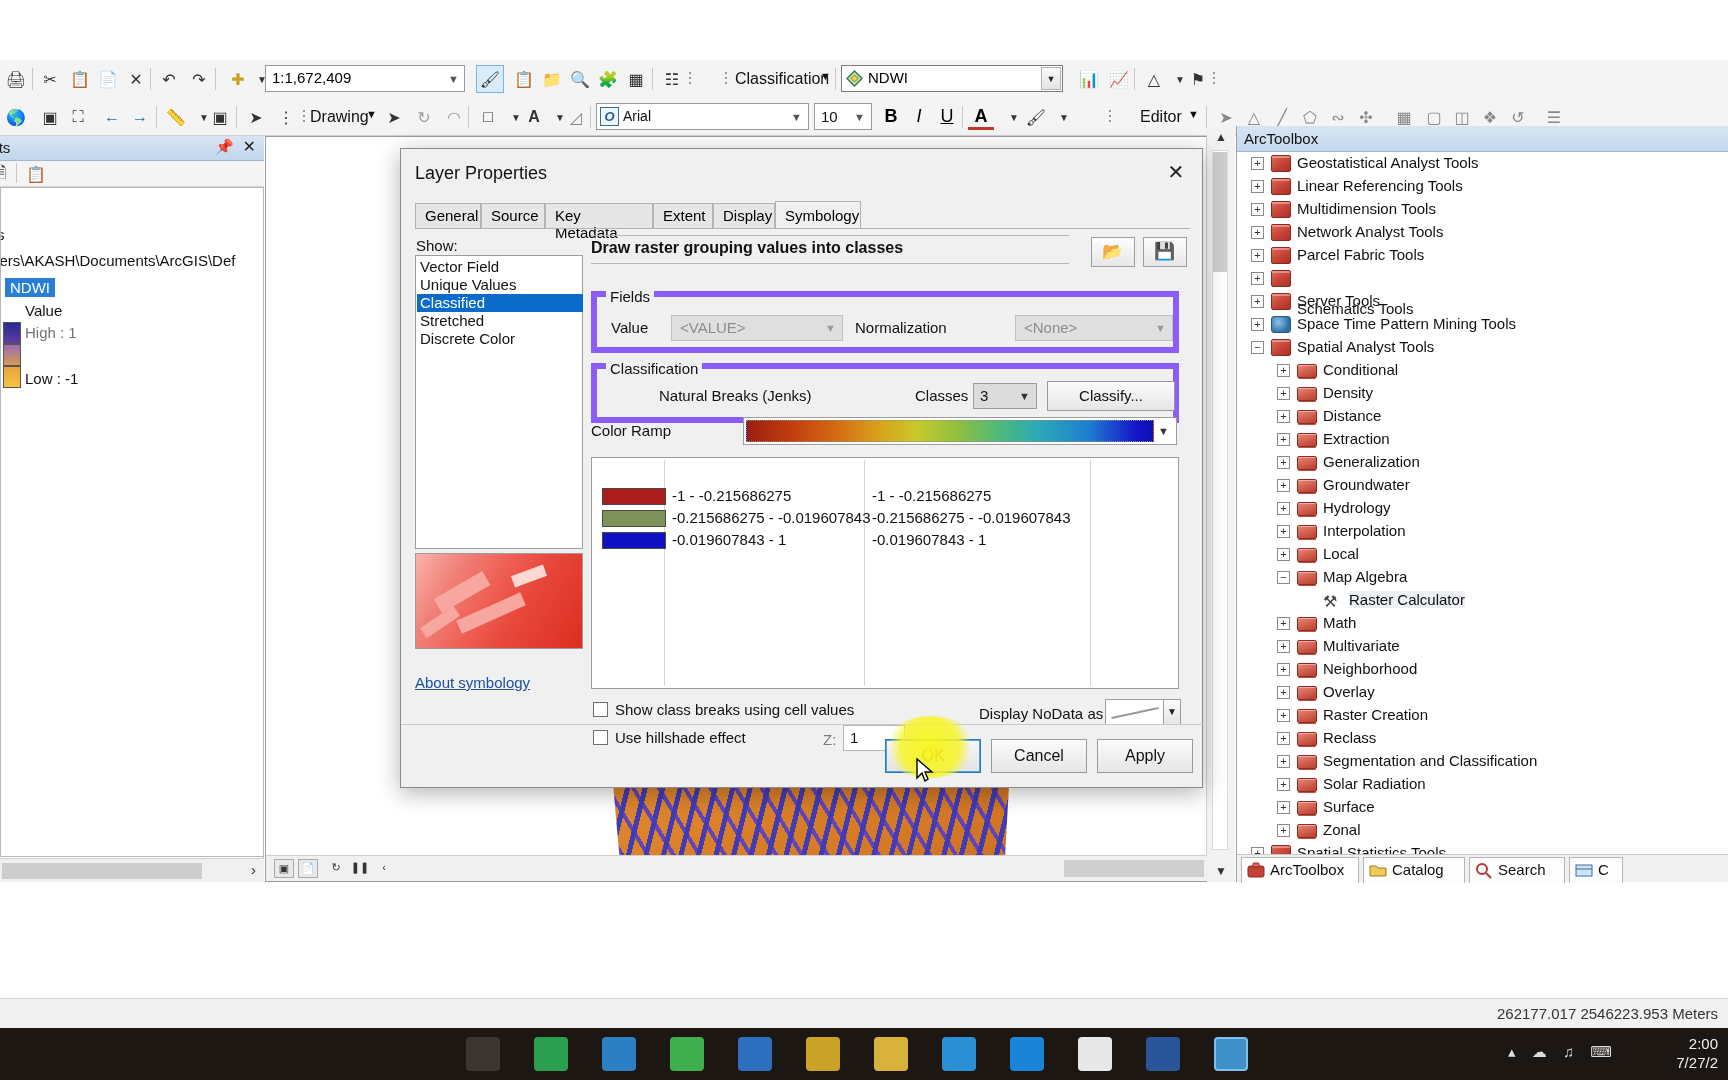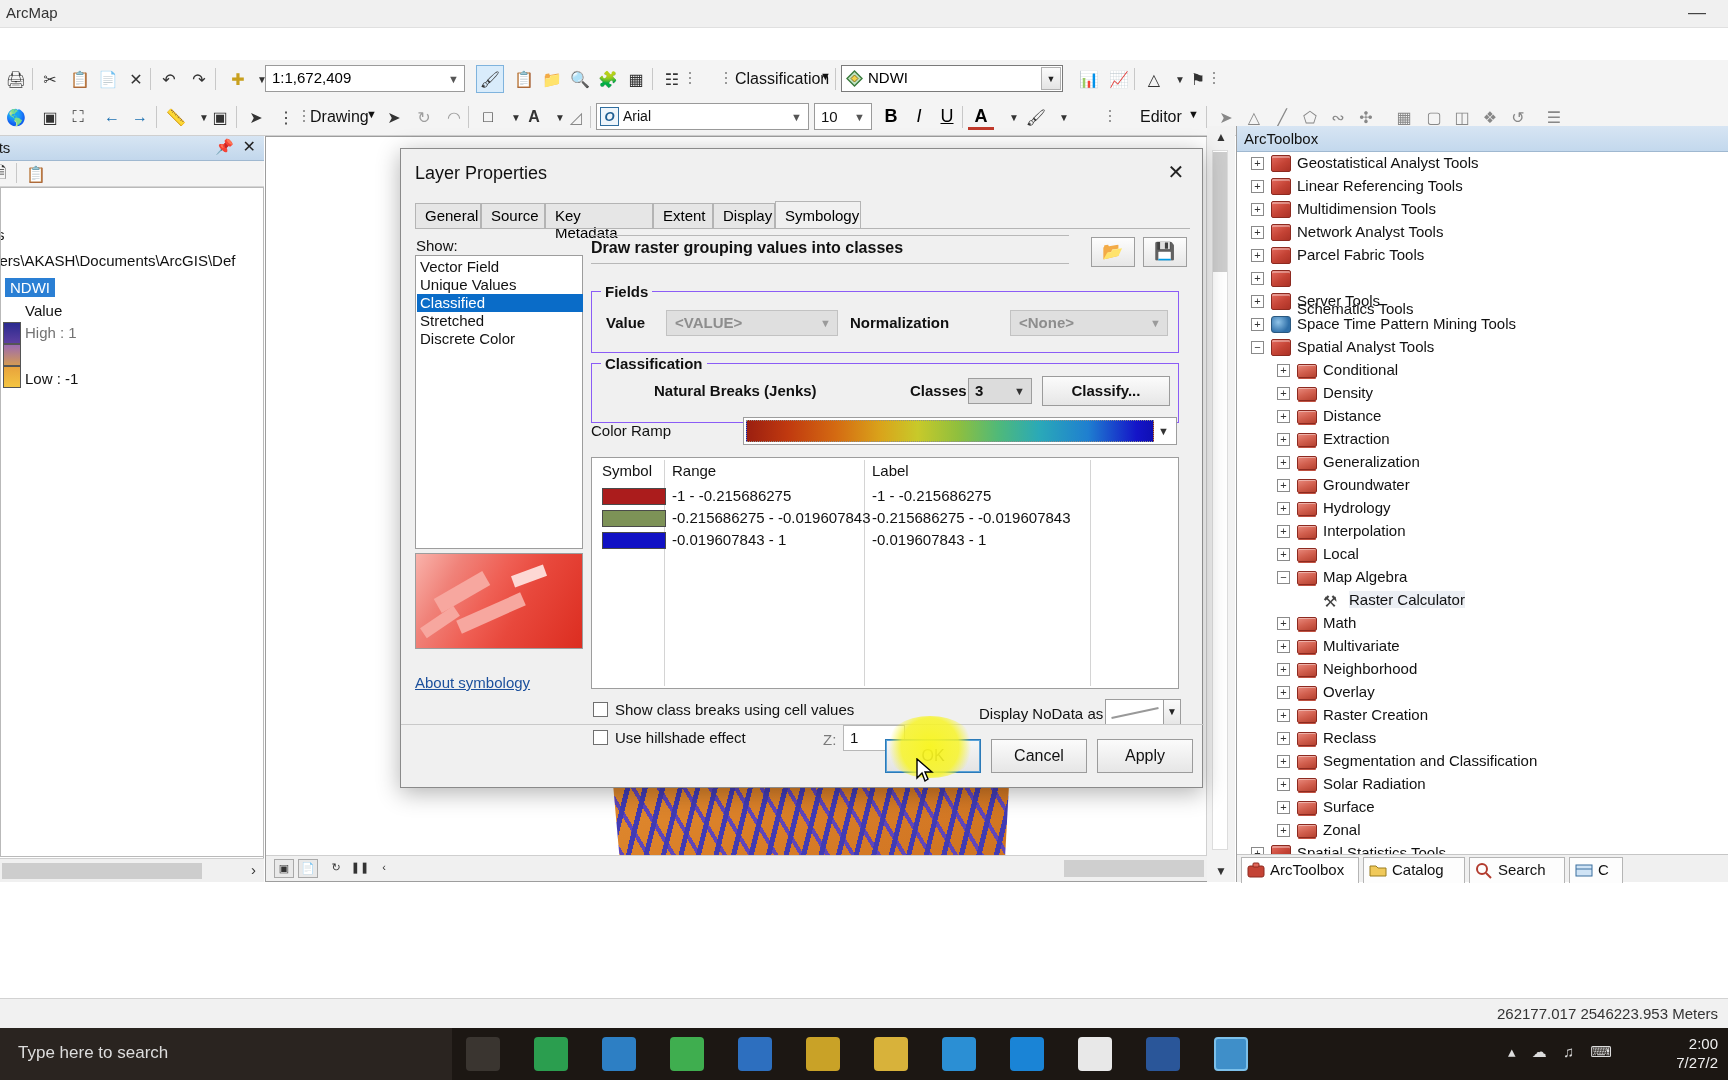--- a/index.html
+++ b/index.html
@@ -316,21 +316,21 @@
   .rightpane { position: absolute; left: 190px; top: 86px; width: 598px; height: 460px; }
   .drawTitle { position: absolute; left: 0; top: 4px; font-size: 16px; font-weight: bold; color: #111; }
   .drawRule { position: absolute; left: 0; top: 0; width: 478px; height: 1px; background: #b8b8b8; }
   .drawRule2 { position: absolute; left: 0; top: 28px; width: 478px; height: 1px; background: #b8b8b8; }
   .iconBtn {
     position: absolute; top: 2px; width: 44px; height: 30px; border: 1px solid #9e9e9e;
     background: linear-gradient(#fdfdfd,#e7e7e7); text-align: center; line-height: 28px; font-size: 17px;
   }
 
   .gbox {
-    position: absolute; border: 1px solid #8b5cf6; font-weight: bold;
+    position: absolute; border: 6px solid #8b5cf6;
   }
   .gbox > .cap {
     position: absolute; top: -9px; left: 9px; background: #f0f0f0;
     font-size: 15px; color: #111; padding: 0 4px;
   }
   .fldLbl { position: absolute; font-size: 15px; color: #111; }
   .disabledCombo {
     position: absolute; height: 26px; border: 1px solid #c2c2c2; background: #dfdfdf;
     font-size: 15px; color: #8d8d8d; padding: 3px 0 0 8px;
   }
@@ -424,24 +424,20 @@
   .cursor {
     position: absolute; left: 916px; top: 758px; width: 18px; height: 26px;
     pointer-events: none;
   }
 </style>
 </head>
 <body>
 
 <div id="app">
 
-  <div class="titlebar">
-    <span class="apptitle">ArcMap</span>
-    <span class="minbtn">—</span>
-  </div>
 
 
   <div class="toolrow toolrow1">
     <span class="tbtn" style="left:2px">🖨</span>
     <span class="tsep" style="left:32px"></span>
     <span class="tbtn" style="left:36px">✂</span>
     <span class="tbtn" style="left:66px">📋</span>
     <span class="tbtn" style="left:94px">📄</span>
     <span class="tbtn" style="left:122px">✕</span>
     <span class="tsep" style="left:150px"></span>
@@ -815,23 +811,20 @@
         <span>C</span>
       </div>
     </div>
   </div>
 
   <div class="statusbar">
     <span class="coords">262177.017  2546223.953 Meters</span>
   </div>
 
   <div class="taskbar">
-    <div class="tb-search">
-      <span class="txt">Type here to search</span>
-    </div>
     <span class="tbicon" style="left:466px;background:#3a3530"></span>
     <span class="tbicon" style="left:534px;background:#2b9e4f"></span>
     <span class="tbicon" style="left:602px;background:#2d7fc4"></span>
     <span class="tbicon" style="left:670px;background:#3fae4f"></span>
     <span class="tbicon" style="left:738px;background:#2d6fbf"></span>
     <span class="tbicon" style="left:806px;background:#c9a227"></span>
     <span class="tbicon" style="left:874px;background:#d8b23a"></span>
     <span class="tbicon" style="left:942px;background:#2b8fd4"></span>
     <span class="tbicon" style="left:1010px;background:#1a84d6"></span>
     <span class="tbicon" style="left:1078px;background:#e8e8e8"></span>
@@ -909,25 +902,20 @@
 
       <div class="rampRow">
         <span class="rampLbl">Color Ramp</span>
         <div class="rampCombo">
           <span class="rampSwatch"></span>
           <span class="arr">▼</span>
         </div>
       </div>
 
       <div class="tableBox">
-        <div class="thead">
-          <span class="thcell" style="left:10px">Symbol</span>
-          <span class="thcell" style="left:80px">Range</span>
-          <span class="thcell" style="left:280px">Label</span>
-        </div>
         <span class="tvsep" style="left:72px"></span>
         <span class="tvsep" style="left:272px"></span>
         <span class="tvsep" style="left:498px"></span>
 
         <div class="trowT" style="top:28px">
           <span class="symb" id="symb0" style="background: rgb(171, 28, 28);"></span>
           <span class="rngT">-1 - -0.215686275</span>
           <span class="lblT">-1 - -0.215686275</span>
         </div>
         <div class="trowT" style="top:50px">

